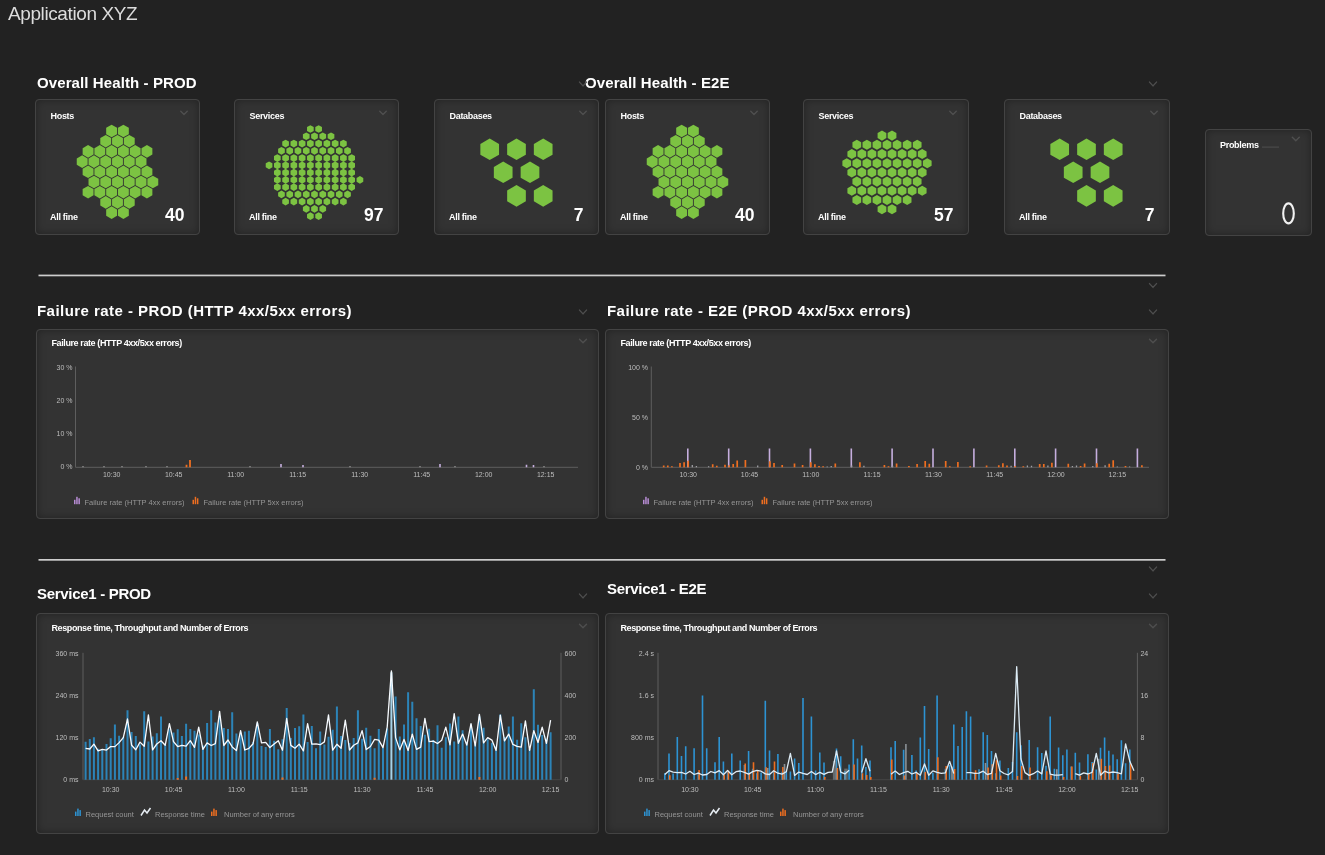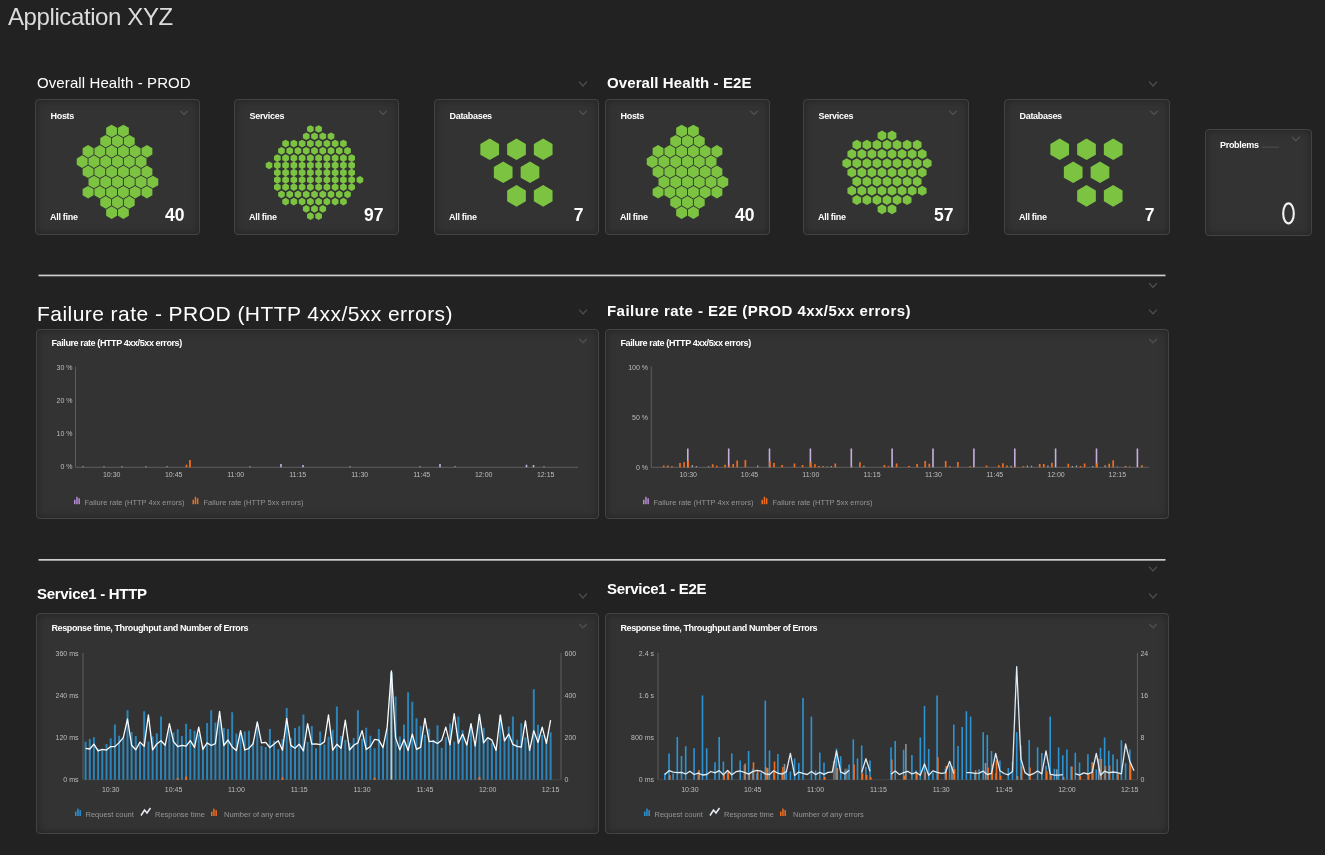--- a/index.html
+++ b/index.html
@@ -1,26 +1,26 @@
 <!DOCTYPE html>
 <html><head><meta charset="utf-8"><style>
 html,body{margin:0;padding:0;background:#222222;width:1325px;height:855px;overflow:hidden}
 *{font-family:"Liberation Sans",sans-serif}
 .tile{position:absolute;background:#333333;border:1px solid #434343;border-radius:4px;
 box-shadow:inset 0 0 8px rgba(0,0,0,0.34);box-sizing:border-box}
 .t{position:absolute;white-space:nowrap}
 svg{position:absolute;left:0;top:0}
 </style></head>
 <body>
-<div class="t" style="left:8px;top:3px;font-size:24px;color:#dcdcdc;letter-spacing:-0.4px">Application XYZ</div>
-<div class="t" style="left:37px;top:73.5px;font-size:15px;color:#ffffff;font-weight:400;letter-spacing:0.1px">Overall Health - PROD</div>
-<div class="t" style="left:607px;top:73.5px;font-size:15px;color:#ffffff;font-weight:700;letter-spacing:0.1px">Overall Health - E2E</div>
-<div class="t" style="left:37px;top:301.5px;font-size:21px;color:#ffffff;font-weight:400;letter-spacing:0.45px">Failure rate - PROD (HTTP 4xx/5xx errors)</div>
+<div class="t" style="left:8px;top:3px;font-size:19px;color:#dcdcdc;letter-spacing:-0.4px">Application XYZ</div>
+<div class="t" style="left:37px;top:73.5px;font-size:15px;color:#ffffff;font-weight:700;letter-spacing:0.1px">Overall Health - PROD</div>
+<div class="t" style="left:585px;top:73.5px;font-size:15px;color:#ffffff;font-weight:700;letter-spacing:0.1px">Overall Health - E2E</div>
+<div class="t" style="left:37px;top:301.5px;font-size:15px;color:#ffffff;font-weight:700;letter-spacing:0.45px">Failure rate - PROD (HTTP 4xx/5xx errors)</div>
 <div class="t" style="left:607px;top:301.5px;font-size:15px;color:#ffffff;font-weight:700;letter-spacing:0.45px">Failure rate - E2E (PROD 4xx/5xx errors)</div>
-<div class="t" style="left:37px;top:585px;font-size:15px;color:#ffffff;font-weight:700;letter-spacing:-0.3px">Service1 - HTTP</div>
+<div class="t" style="left:37px;top:585px;font-size:15px;color:#ffffff;font-weight:700;letter-spacing:-0.3px">Service1 - PROD</div>
 <div class="t" style="left:607px;top:580px;font-size:15px;color:#ffffff;font-weight:700;letter-spacing:-0.3px">Service1 - E2E</div>
 <div class="tile" style="left:35px;top:99px;width:165px;height:136px"></div>
 <div class="tile" style="left:234px;top:99px;width:165px;height:136px"></div>
 <div class="tile" style="left:434px;top:99px;width:165px;height:136px"></div>
 <div class="tile" style="left:605px;top:99px;width:165px;height:136px"></div>
 <div class="tile" style="left:803px;top:99px;width:166px;height:136px"></div>
 <div class="tile" style="left:1004px;top:99px;width:166px;height:136px"></div>
 <div class="tile" style="left:1204.5px;top:129px;width:107px;height:107px"></div>
 <div class="tile" style="left:36px;top:328.5px;width:563px;height:190px"></div>
 <div class="tile" style="left:605px;top:328.5px;width:564px;height:190px"></div>

